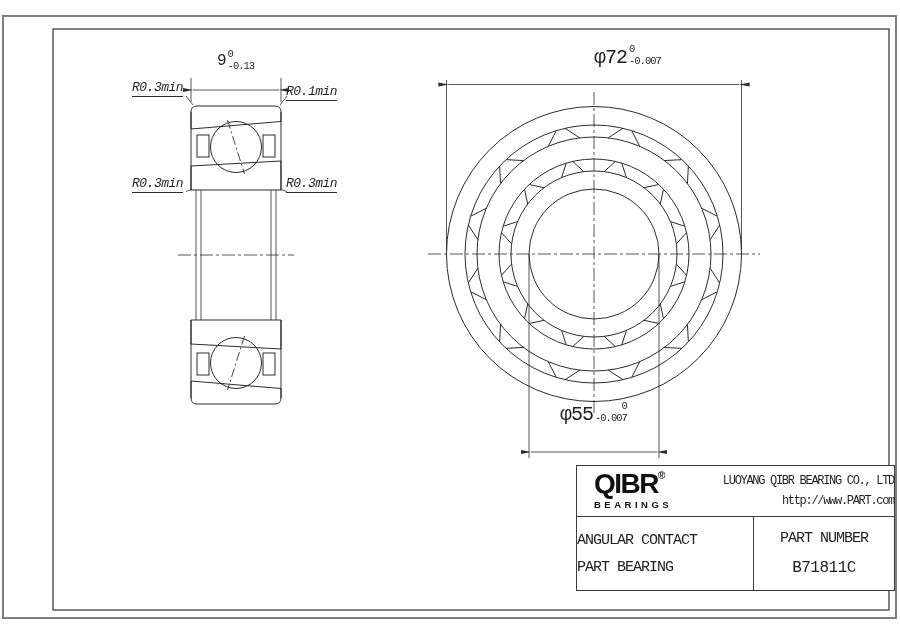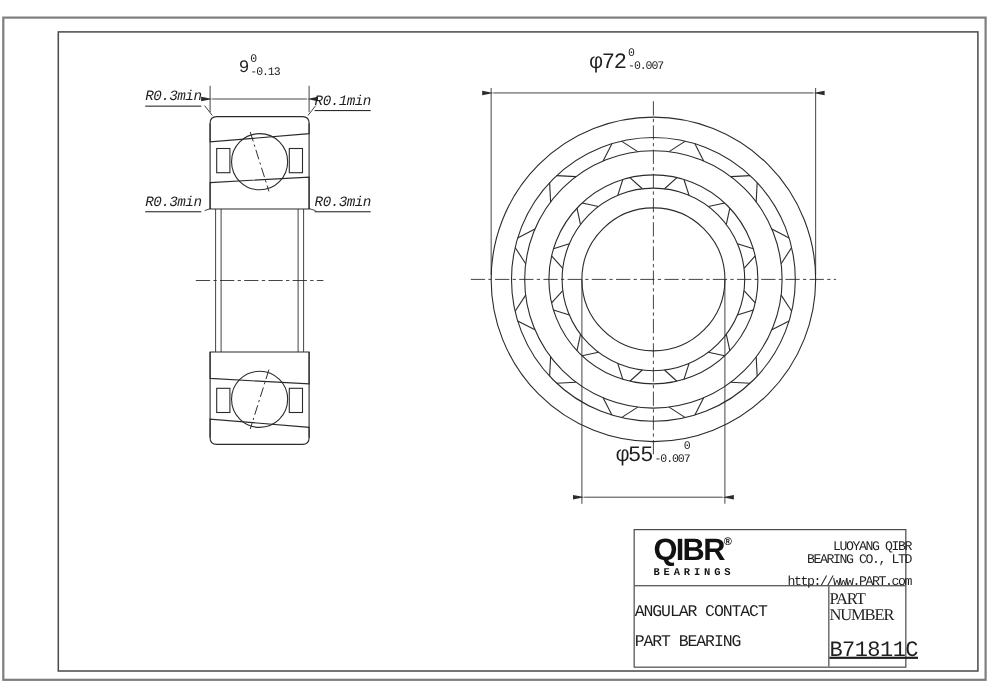--- a/index.html
+++ b/index.html
@@ -11,40 +11,40 @@
   .cl{stroke:#2b2b2b;stroke-width:0.8;fill:none;stroke-dasharray:13 3 3 3;}
   .bd{stroke:#2b2b2b;stroke-width:0.9;fill:none;stroke-dasharray:9 3 2 3;}
   .txt{position:absolute;white-space:nowrap;color:#1f1f1f;}
   .dim{display:flex;align-items:flex-start;}
   .dim .v{font-size:20px;line-height:1;letter-spacing:-1px;}
   .dim.small .v{font-size:16px;}
   .dim .tol{display:flex;flex-direction:column;font-size:10.5px;line-height:1.1;
             margin-left:2px;margin-top:-4px;letter-spacing:-1px;}
   .rlabel{font-size:13px;letter-spacing:-0.5px;border-bottom:1px solid #2b2b2b;padding-bottom:1px;font-style:italic;}
   
-  .tblock{position:absolute;left:576px;top:481px;width:248px;height:126px;
+  .tblock{position:absolute;left:576px;top:465px;width:319px;height:126px;
           border:1.5px solid #3a3a3a;box-sizing:border-box;display:flex;flex-direction:column;background:#fff;}
   .tb-top{height:50px;border-bottom:1.5px solid #3a3a3a;display:flex;flex:none;}
   .tb-logo{width:122px;padding-left:17px;padding-top:4px;flex:none;}
   .logo-main{font-family:"Liberation Sans","DejaVu Sans",sans-serif;font-weight:bold;
              font-size:28px;line-height:1;letter-spacing:-1.5px;color:#111;}
   .logo-reg{font-size:10px;vertical-align:14px;letter-spacing:0;}
-  .logo-sub{font-family:Liberation Mono, monospace;font-weight:bold;
+  .logo-sub{font-family:Liberation Sans, sans-serif;font-weight:bold;
             font-size:9.5px;letter-spacing:3.5px;color:#111;margin-top:1px;}
   .tb-co{flex:1;text-align:right;padding-top:9px;font-size:12px;letter-spacing:-1.3px;line-height:1;}
   .tb-url{margin-top:8px;font-size:12px;letter-spacing:-1.3px;}
   .tb-bottom{flex:1;display:flex;}
   .tb-prod{width:177px;flex:none;border-right:1.5px solid #3a3a3a;box-sizing:border-box;
            display:flex;flex-direction:column;align-items:flex-start;justify-content:center;
            font-size:15px;letter-spacing:-1px;line-height:1;}
   .tb-prod .l2{margin-top:12px;}
   .tb-part{flex:1;display:flex;flex-direction:column;align-items:center;justify-content:center;
            line-height:1;}
-  .tb-part .pn-label{font-size:15px;letter-spacing:-1px;font-family:Liberation Serif, serif;}
-  .tb-part .pn-value{font-size:20px;letter-spacing:-0.5px;margin-top:14px;text-decoration:underline;}
+  .tb-part .pn-label{font-size:15px;letter-spacing:-1px;}
+  .tb-part .pn-value{font-size:16px;letter-spacing:-0.5px;margin-top:14px;}
 </style>
 </head>
 <body>
 
 <div id="stage">
 
   <svg id="geo" width="900" height="636" viewBox="0 0 900 636">
     <defs>
       <pattern id="hatch1" patternUnits="userSpaceOnUse" width="7" height="7">
         <path d="M-1,8 L8,-1 M2.5,11.5 L11.5,2.5" stroke="#2b2b2b" stroke-width="0.8"></path>
@@ -171,21 +171,21 @@
   </svg>
 
   <div class="txt dim small" style="left:217px;top:53px;">
     <span class="v">9</span>
     <span class="tol">
       <span>0</span>
       <span>-0.13</span>
     </span>
   </div>
 
-  <div class="txt dim" style="left:536px;top:48px;">
+  <div class="txt dim" style="left:594px;top:48px;">
     <span class="v">φ72</span>
     <span class="tol">
       <span>0</span>
       <span>-0.007</span>
     </span>
   </div>
 
   <div class="txt dim" style="left:560px;top:405px;text-align:right;">
     <span class="v">φ55</span>
     <span class="tol">

